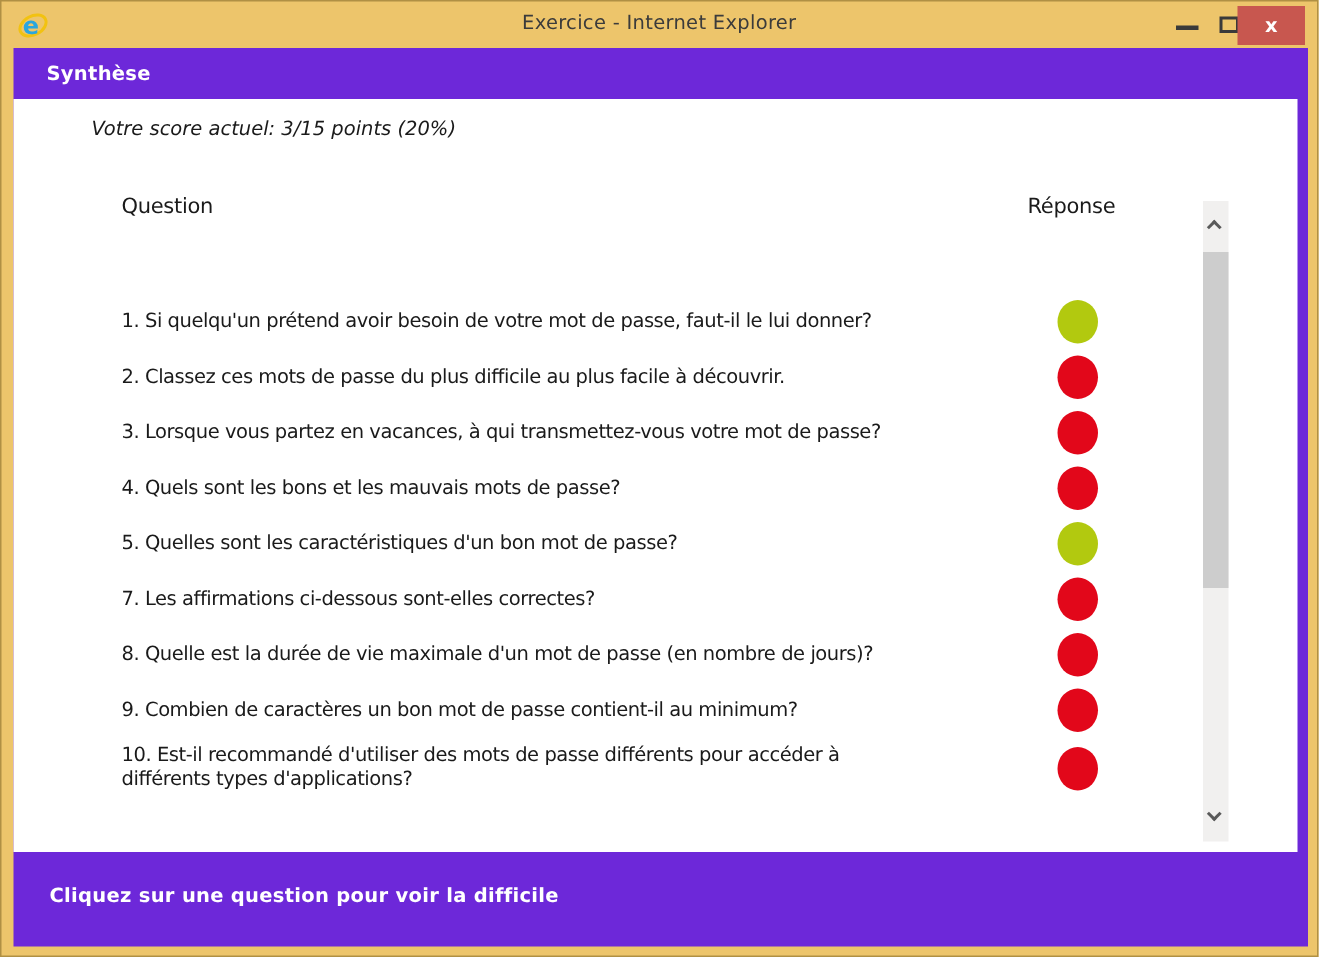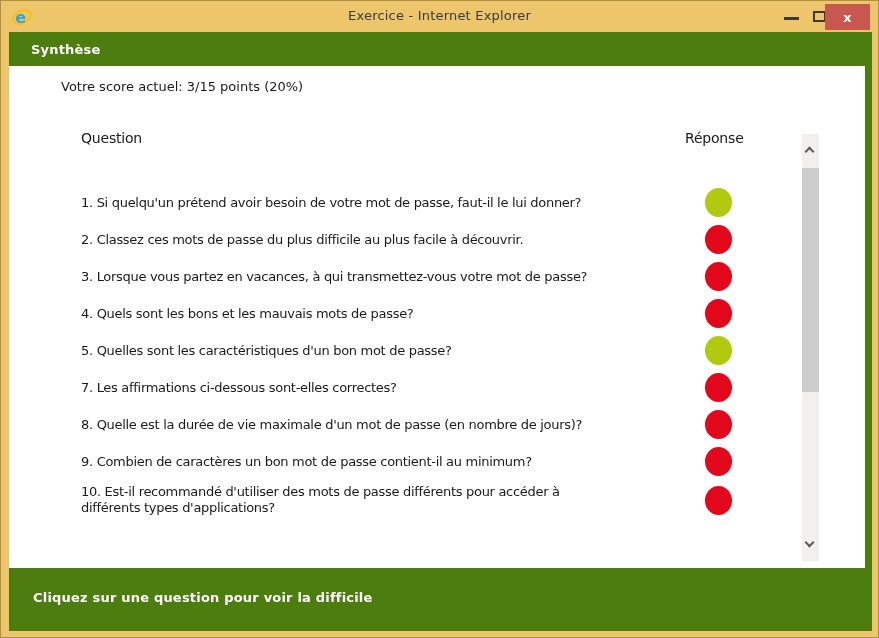--- a/index.html
+++ b/index.html
@@ -20,35 +20,35 @@
   .btn-max { position:absolute; left:806px; top:0; width:26px; height:29px; }
   .btn-max .glyph { position:absolute; left:6px; top:10px; width:13px; height:11px; border:2px solid #3a3a3a; background:transparent; }
   .btn-close {
     position:absolute; left:824px; top:3px; width:45px; height:26px;
     display:flex; align-items:center; justify-content:center;
     color:#fff; font-size:13px; font-weight:bold;
   }
   
   .panel {
     position:absolute; left:8px; top:31px; width:863px; height:599px;
-    background:#4d7c0f;
+    background:#6d28d9;
   }
   .panel-header {
     height:34px; color:#ffffff; font-size:13px; font-weight:bold;
     padding:10px 0 0 22px; letter-spacing:0.2px;
   }
   .content {
     position:absolute; left:0; top:34px; width:856px; height:502px;
     background:#ffffff; overflow:hidden; color:#1a1a1a;
   }
-  .score { margin:13px 0 0 52px; font-size:13px; }
+  .score { margin:13px 0 0 52px; font-size:13px;font-style:italic; }
   .thead { position:relative; margin-top:36px; height:18px; font-size:14px; font-weight:normal; letter-spacing:-0.2px; }
   .th-q { margin-left:72px; }
   .th-r { position:absolute; left:676px; top:0; }
-  .rows { margin-top:40px; margin-left:72px; }
+  .rows { margin-top:52px; margin-left:72px; }
   .q-row { display:flex; align-items:center; margin-bottom:8px; cursor:pointer; }
   .q-text {
     width:607px; font-size:13px; line-height:16px; letter-spacing:-0.3px;
     white-space:pre-line; color:#1a1a1a;
   }
   .q-text b { font-weight:bold; }
   .dot-col { width:60px; display:flex; justify-content:center; align-items:center; }
   .dot { width:27px; height:29px; border-radius:50%; }
   
   .scrollbar {

